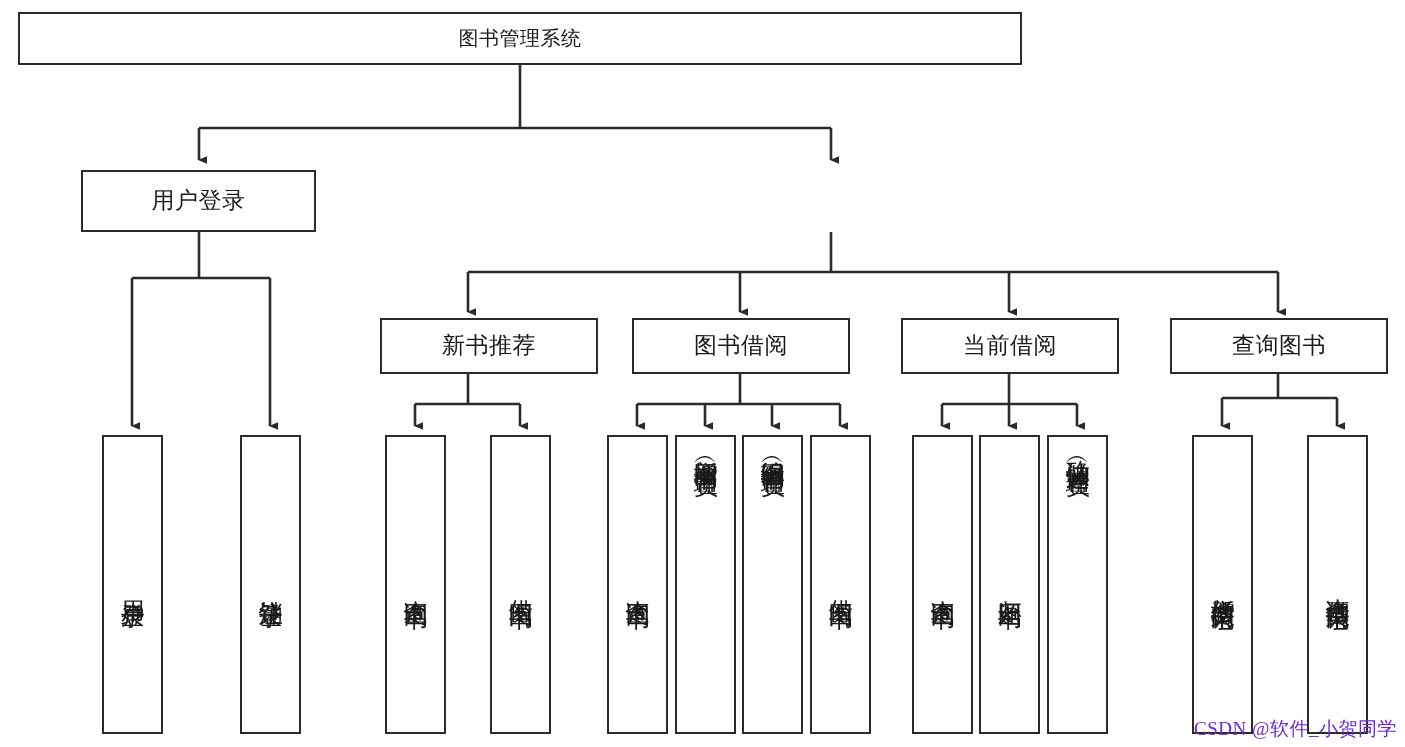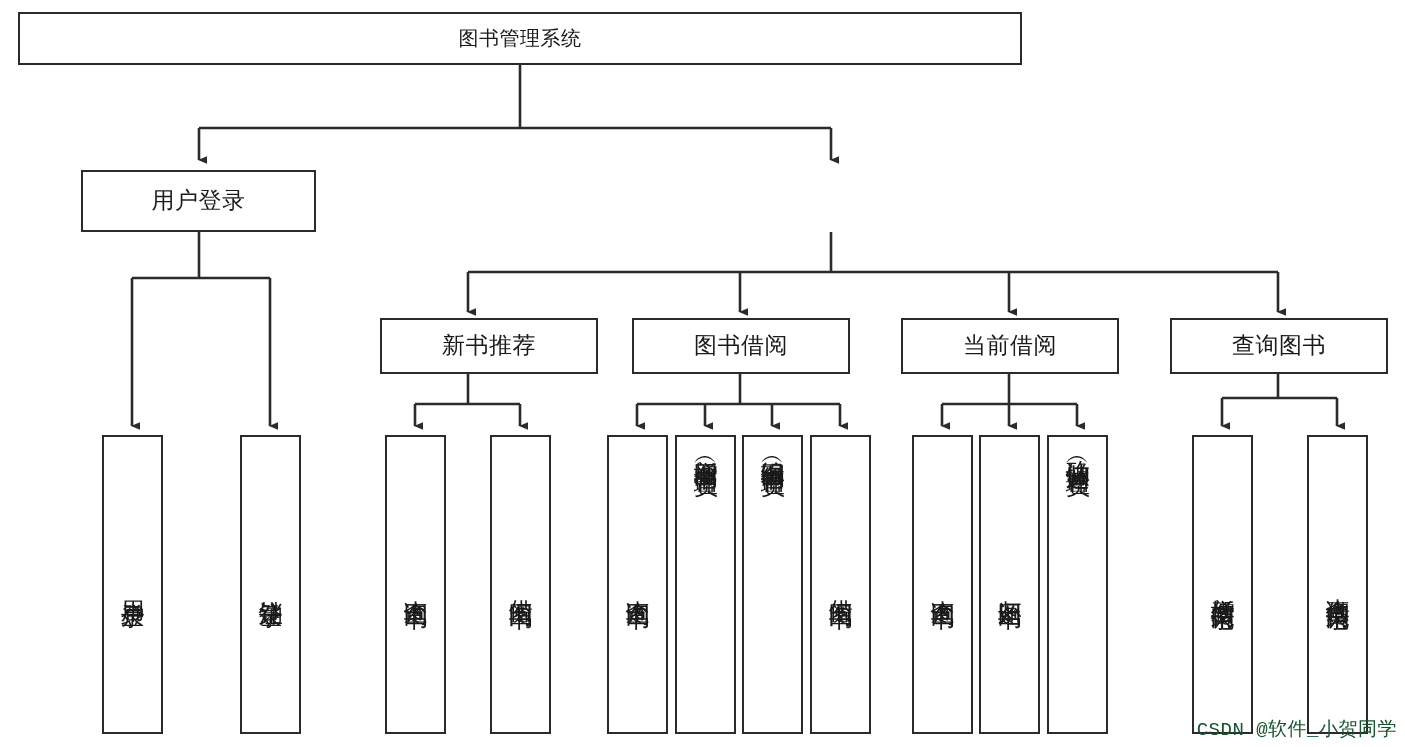--- a/index.html
+++ b/index.html
@@ -66,25 +66,25 @@
   
   .node-box.vertical.centered {
     align-items: center;
     padding-top: 0;
   }
   #watermark {
     position: absolute;
     right: 8px;
     bottom: 5px;
     font-size: 19px;
-    color: #14532d;
+    color: #6d28d9;
     letter-spacing: 0.5px;
     white-space: nowrap;
     pointer-events: none;
-    font-family: Liberation Mono, monospace;
+    font-family: Liberation Serif, serif;
   }
 </style>
 </head>
 <body>
 
 <div id="diagram-root">
 
   <svg id="diagram-svg" viewBox="0 0 1405 747" xmlns="http://www.w3.org/2000/svg">
     <defs>
       <marker id="arrowhead" markerWidth="9" markerHeight="9" refX="4.5" refY="8.2" orient="auto" markerUnits="userSpaceOnUse">

